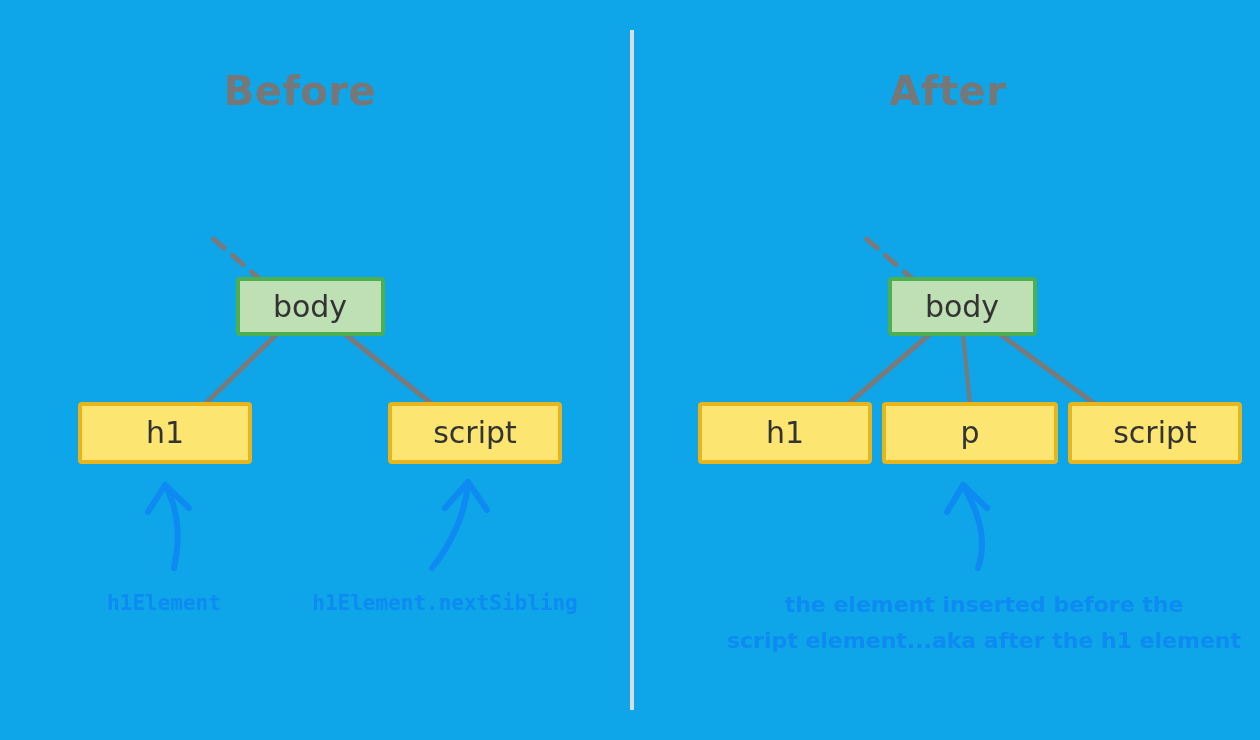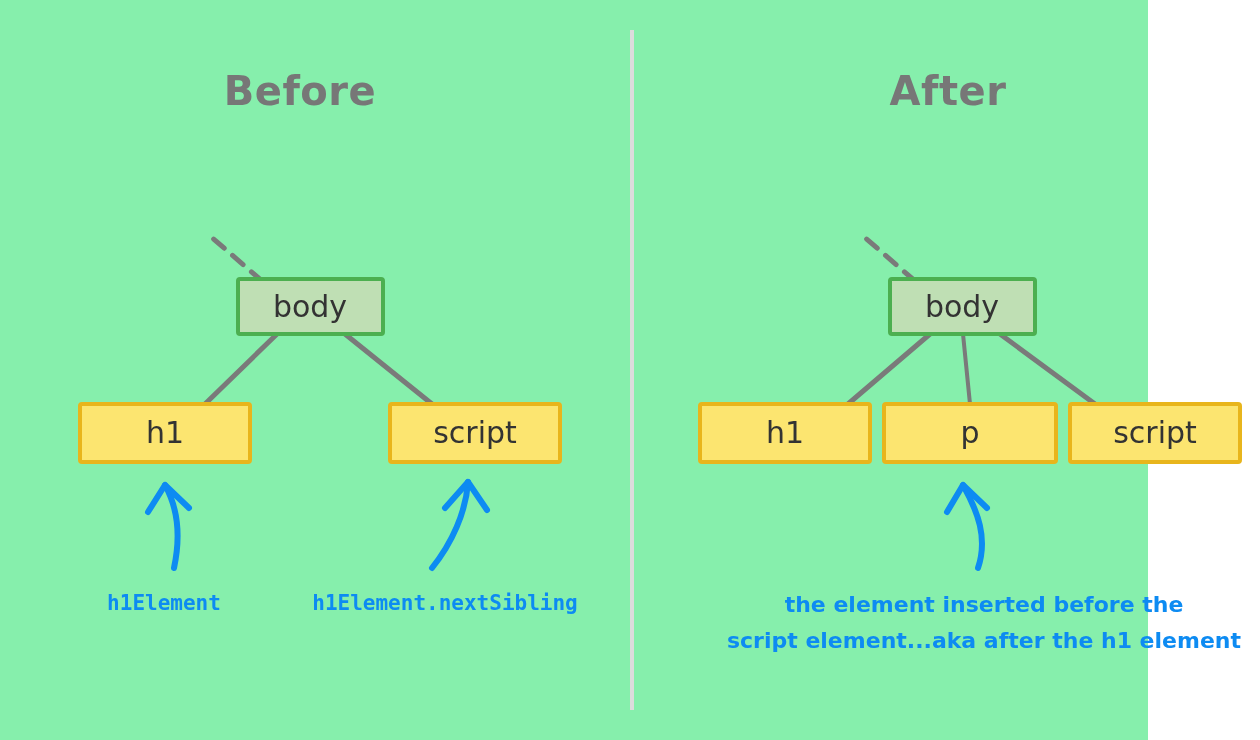--- a/index.html
+++ b/index.html
@@ -9,23 +9,23 @@
     background: #ffffff;
   }
   body {
     width: 1260px;
     height: 740px;
     font-family: "DejaVu Sans", sans-serif;
     overflow: hidden;
   }
   #canvas {
     position: relative;
-    width: 1148px;
+    width: 1260px;
     height: 740px;
-    background: #86efac;
+    background: #0ea5e9;
   }
   svg.diagram {
     position: absolute;
     top: 0;
     left: 0;
     width: 1260px;
     height: 740px;
   }
   .panel-title {
     font-family: "DejaVu Sans", sans-serif;

